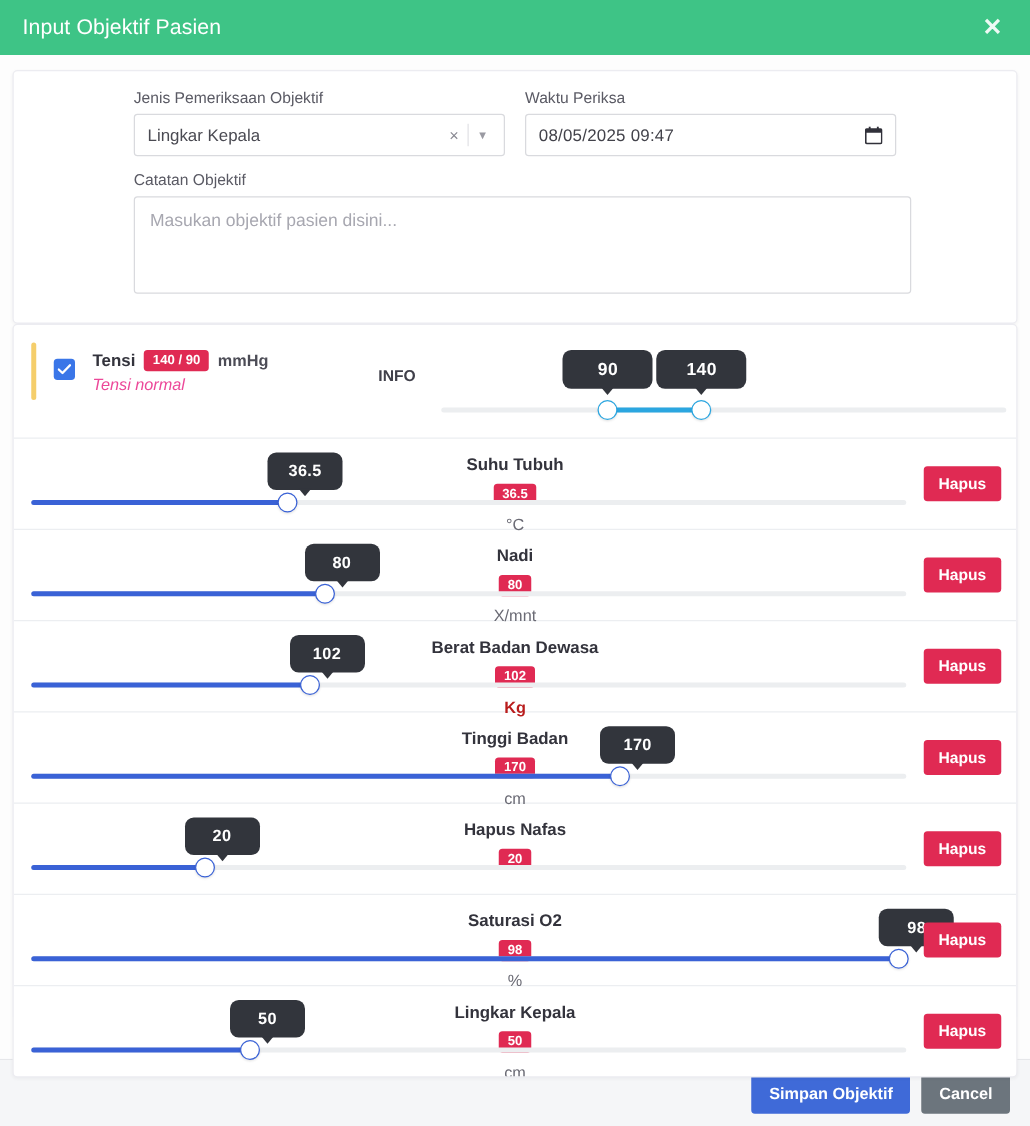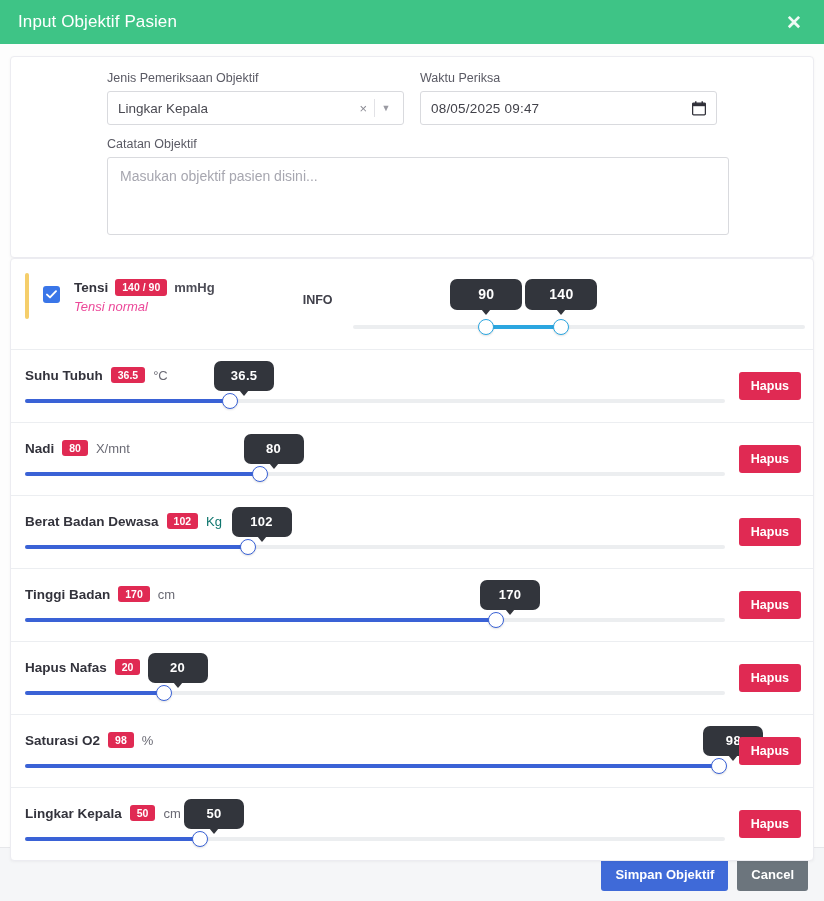--- a/index.html
+++ b/index.html
@@ -214,24 +214,25 @@
   
   .slider-row {
     padding: 13px 14px 13px 14px;
     border-bottom: 1px solid #eceef1;
     position: relative;
     min-height: 62px;
   }
   .slider-row:last-child { border-bottom: none; }
   .row-head {
     display: flex;
-    align-items: flex-end;
+    align-items: center;
     gap: 8px;
     margin-bottom: 10px;
     height: 20px;
+    flex-direction: column;
   }
   .track-wrap {
     position: relative;
     height: 16px;
     width: 700px;
   }
   .track {
     position: absolute;
     left: 0; top: 6px;
     height: 4px;
@@ -427,21 +428,21 @@
             <div class="fill" style="width:234.5px"></div>
             <div class="handle" style="left:234.5px"></div>
             <div class="tooltip tooltip-sm" style="left:248.5px; top:-32px;">80</div>
           </div>
           <button class="hapus-btn">Hapus</button>
         </div>
         <div class="slider-row">
           <div class="row-head">
             <span class="meas-name">Berat Badan Dewasa</span>
             <span class="badge">102</span>
-            <span class="unit" style="font-weight:normal;color:#0f766e;">Kg</span>
+            <span class="unit" style="font-weight:bold;color:#b91c1c;">Kg</span>
           </div>
           <div class="track-wrap">
             <div class="track"></div>
             <div class="fill" style="width:222.6px"></div>
             <div class="handle" style="left:222.6px"></div>
             <div class="tooltip tooltip-sm" style="left:236.6px; top:-32px;">102</div>
           </div>
           <button class="hapus-btn">Hapus</button>
         </div>
         <div class="slider-row">

